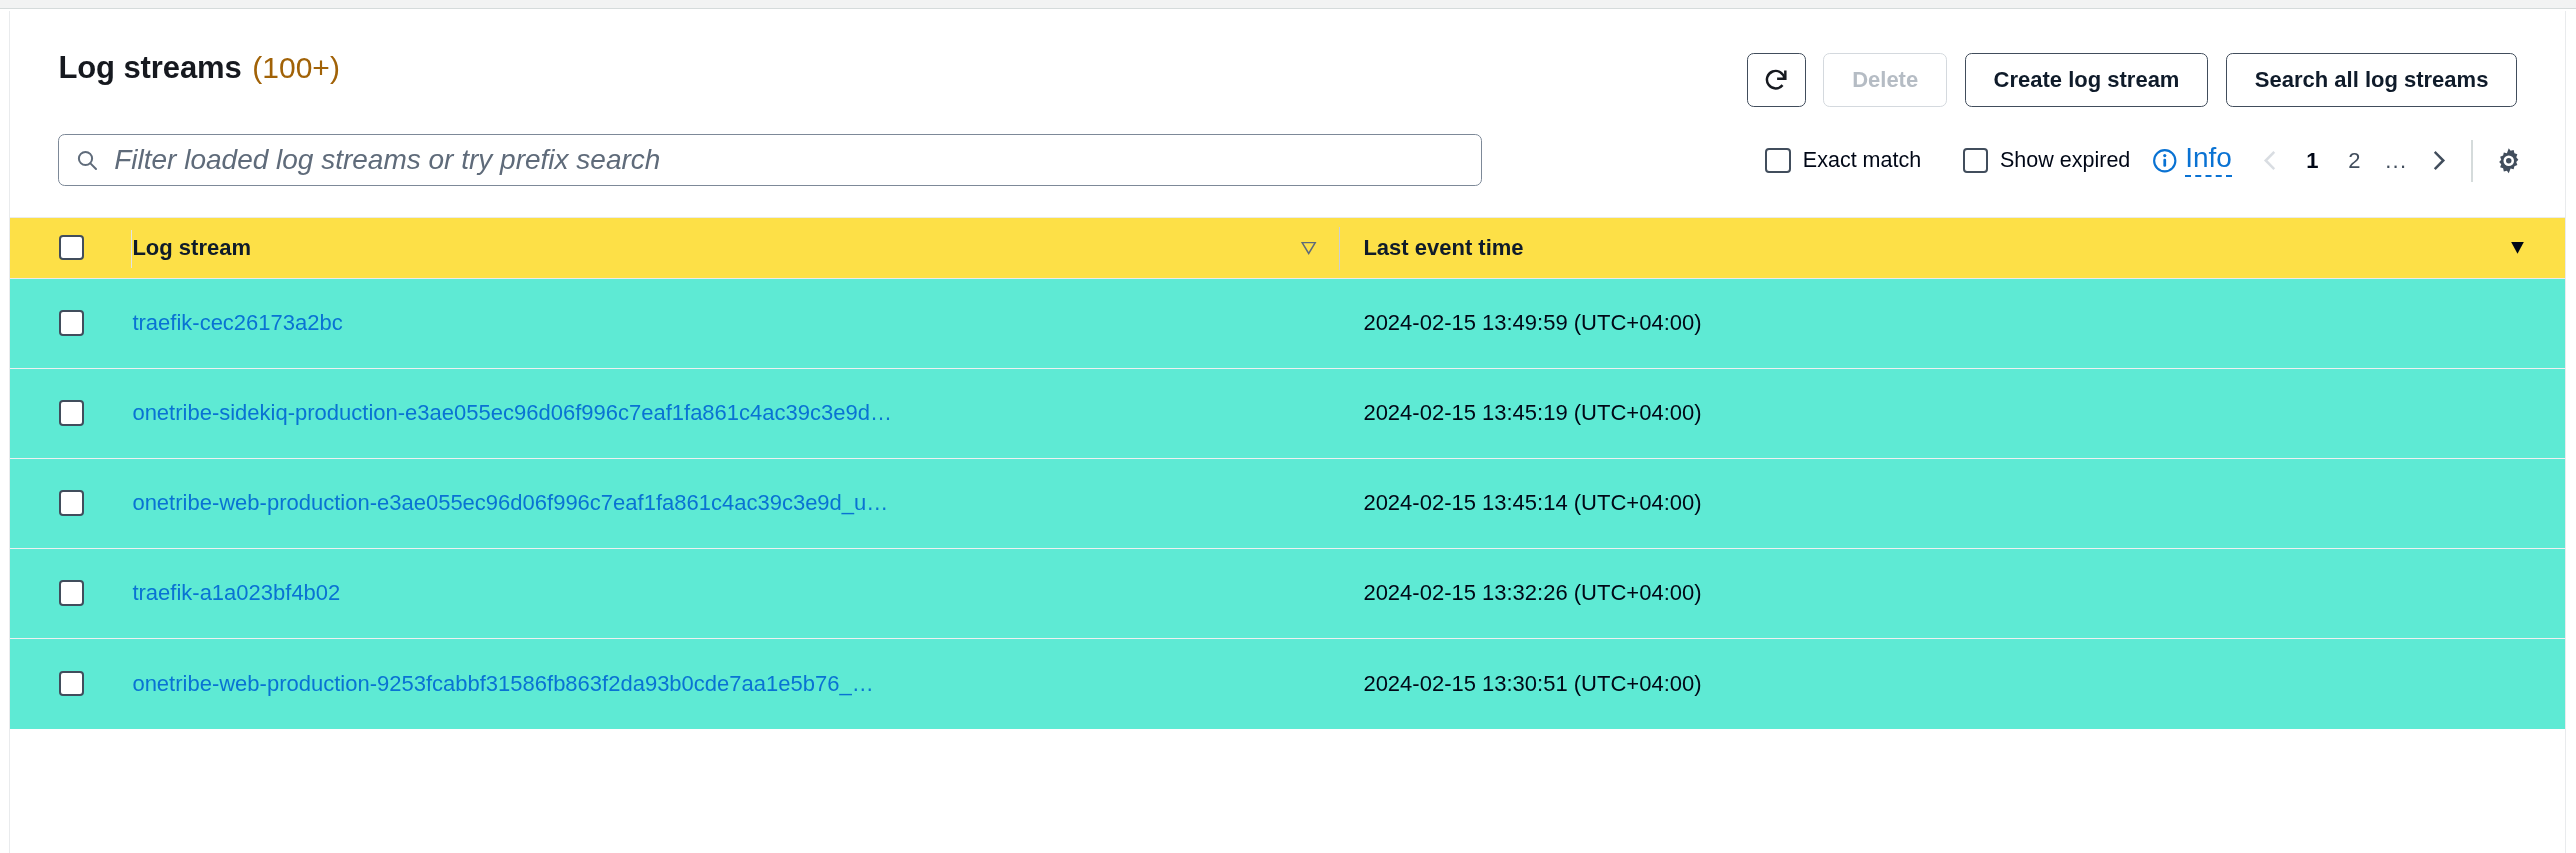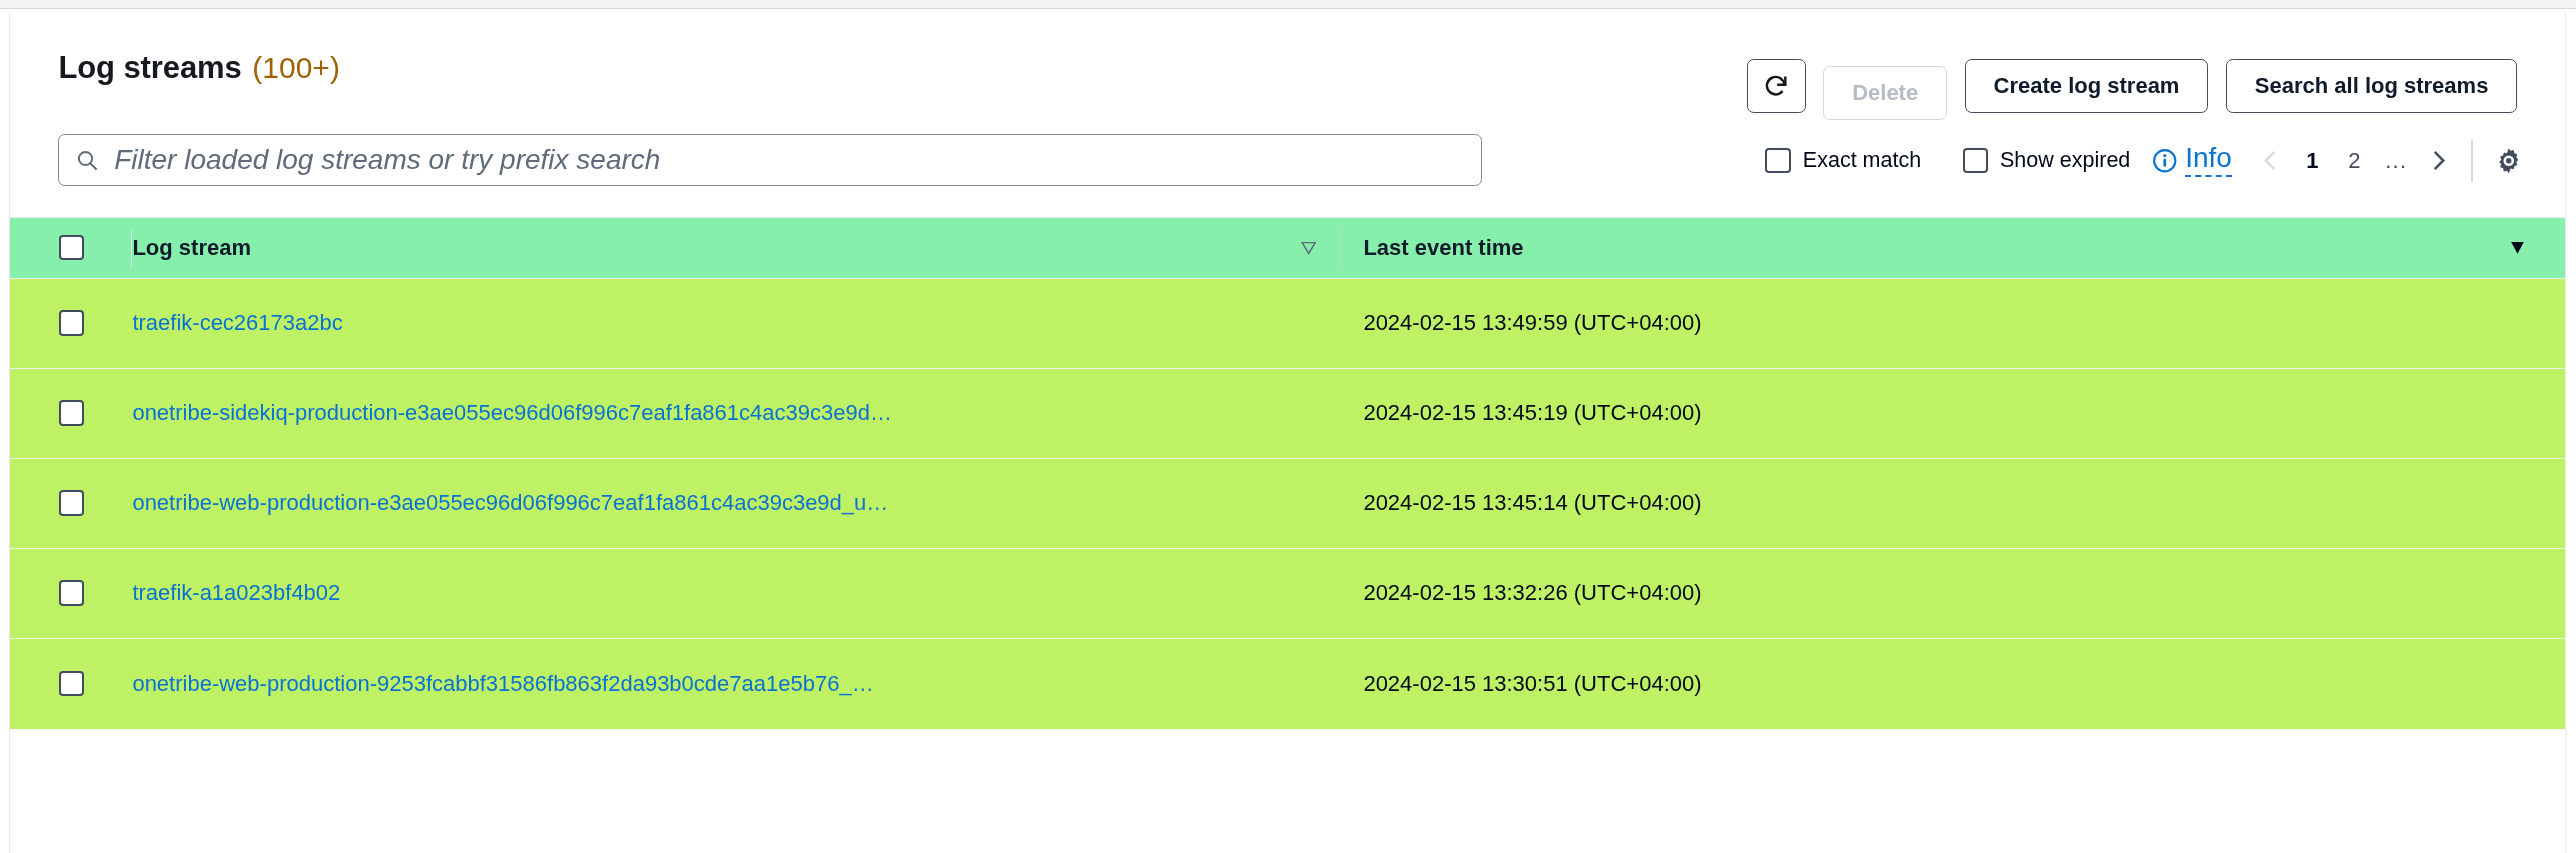--- a/index.html
+++ b/index.html
@@ -106,21 +106,20 @@
     white-space: nowrap;
   }
   .btn.icon-only {
     width: 59px;
     padding: 0;
   }
   .btn.disabled {
     border-color: #d4d9de;
     color: #b5bcc4;
     cursor: default;
-    margin-top: 13px;
   }
 
   .refresh-ico { width: 28px; height: 28px; display: block; }
 
   
   .filter-bar {
     position: relative;
     height: 85px;
   }
 
@@ -233,21 +232,21 @@
     display: flex; align-items: center; justify-content: center;
     cursor: pointer;
   }
   .gear-ico { width: 29.5px; height: 29.5px; }
 
   
   .table { width: 100%; }
 
   .thead {
     height: 62px;
-    background: #86efac;
+    background: #fde047;
     border-top: 1.3px solid #e9ebed;
     border-bottom: 1.3px solid #e9ebed;
     display: flex;
     align-items: center;
   }
 
   .col-check {
     width: 122px;
     flex: none;
     display: flex;
@@ -299,21 +298,21 @@
   }
 
   .sort-hollow { width: 17.4px; height: 17.4px; display:block; }
   .sort-solid  { width: 19px; height: 19px; display:block; }
 
   .trow {
     height: 90px;
     display: flex;
     align-items: center;
     border-bottom: 1.3px solid #eef0f1;
-    background: #bef264;
+    background: #5eead4;
   }
   .trow:last-child { border-bottom: none; }
 
   .cell-link {
     font-size: 22px;
     color: #0972d3;
     text-decoration: none;
     white-space: nowrap;
     overflow: hidden;
     text-overflow: ellipsis;

